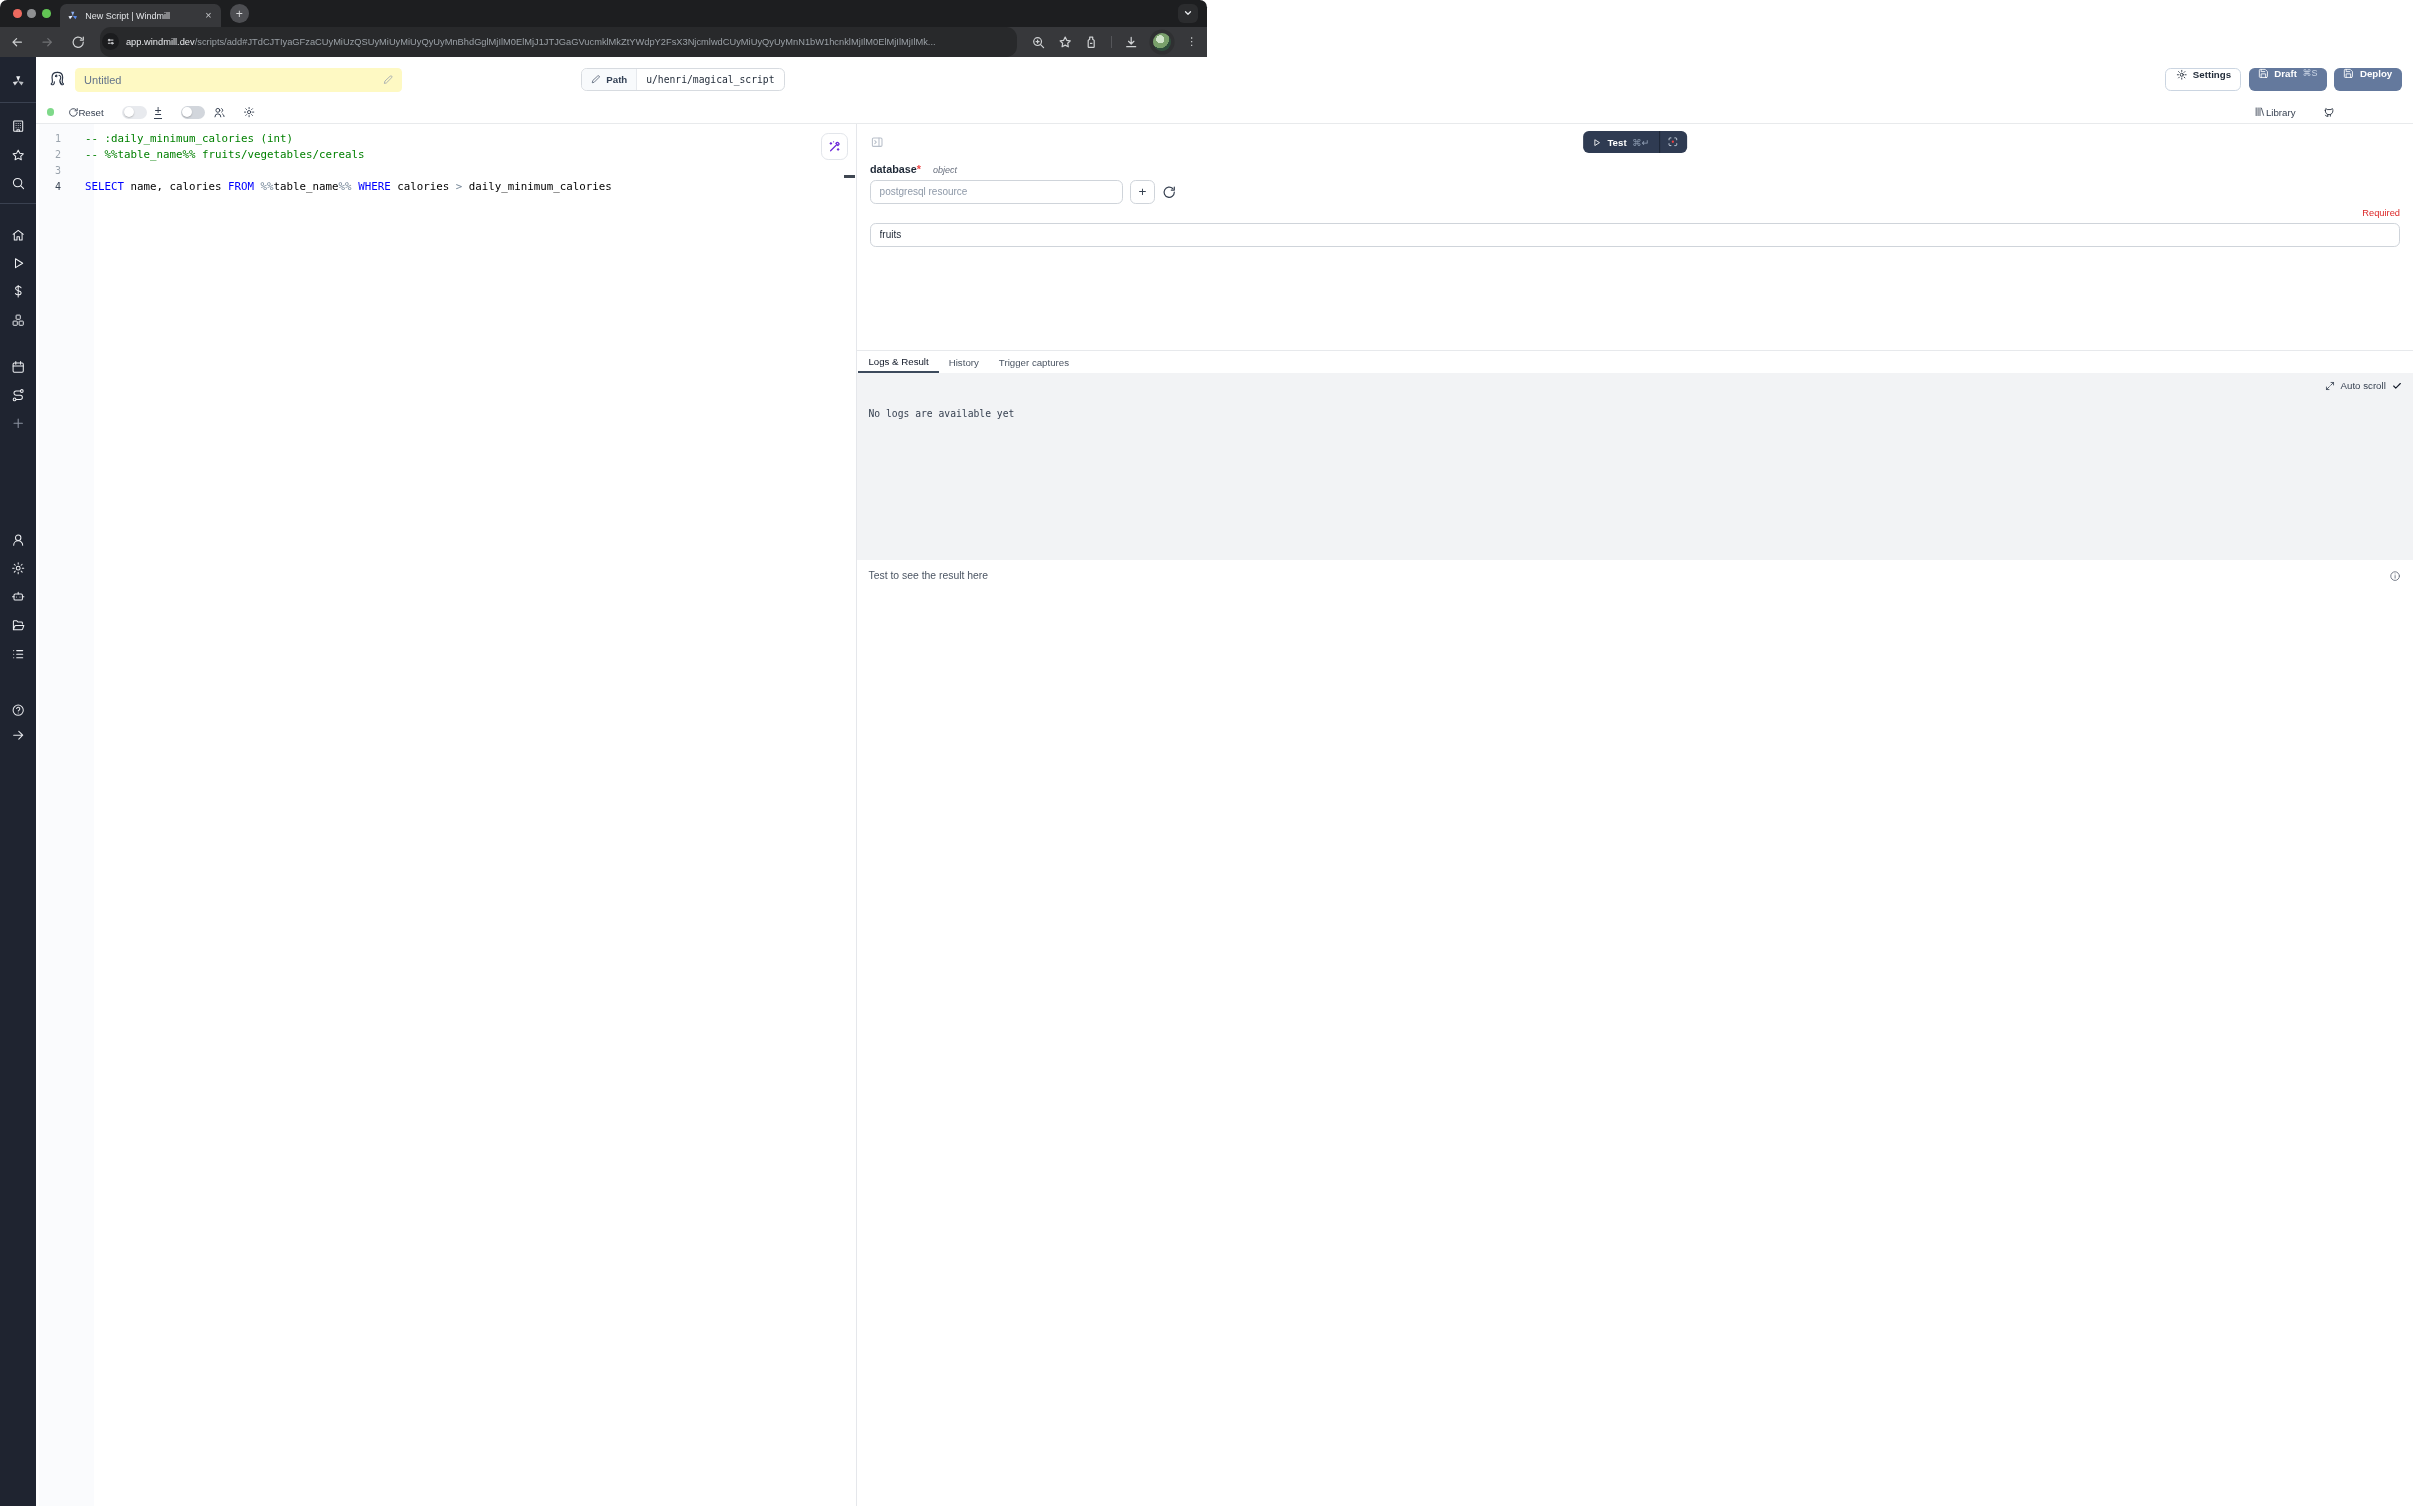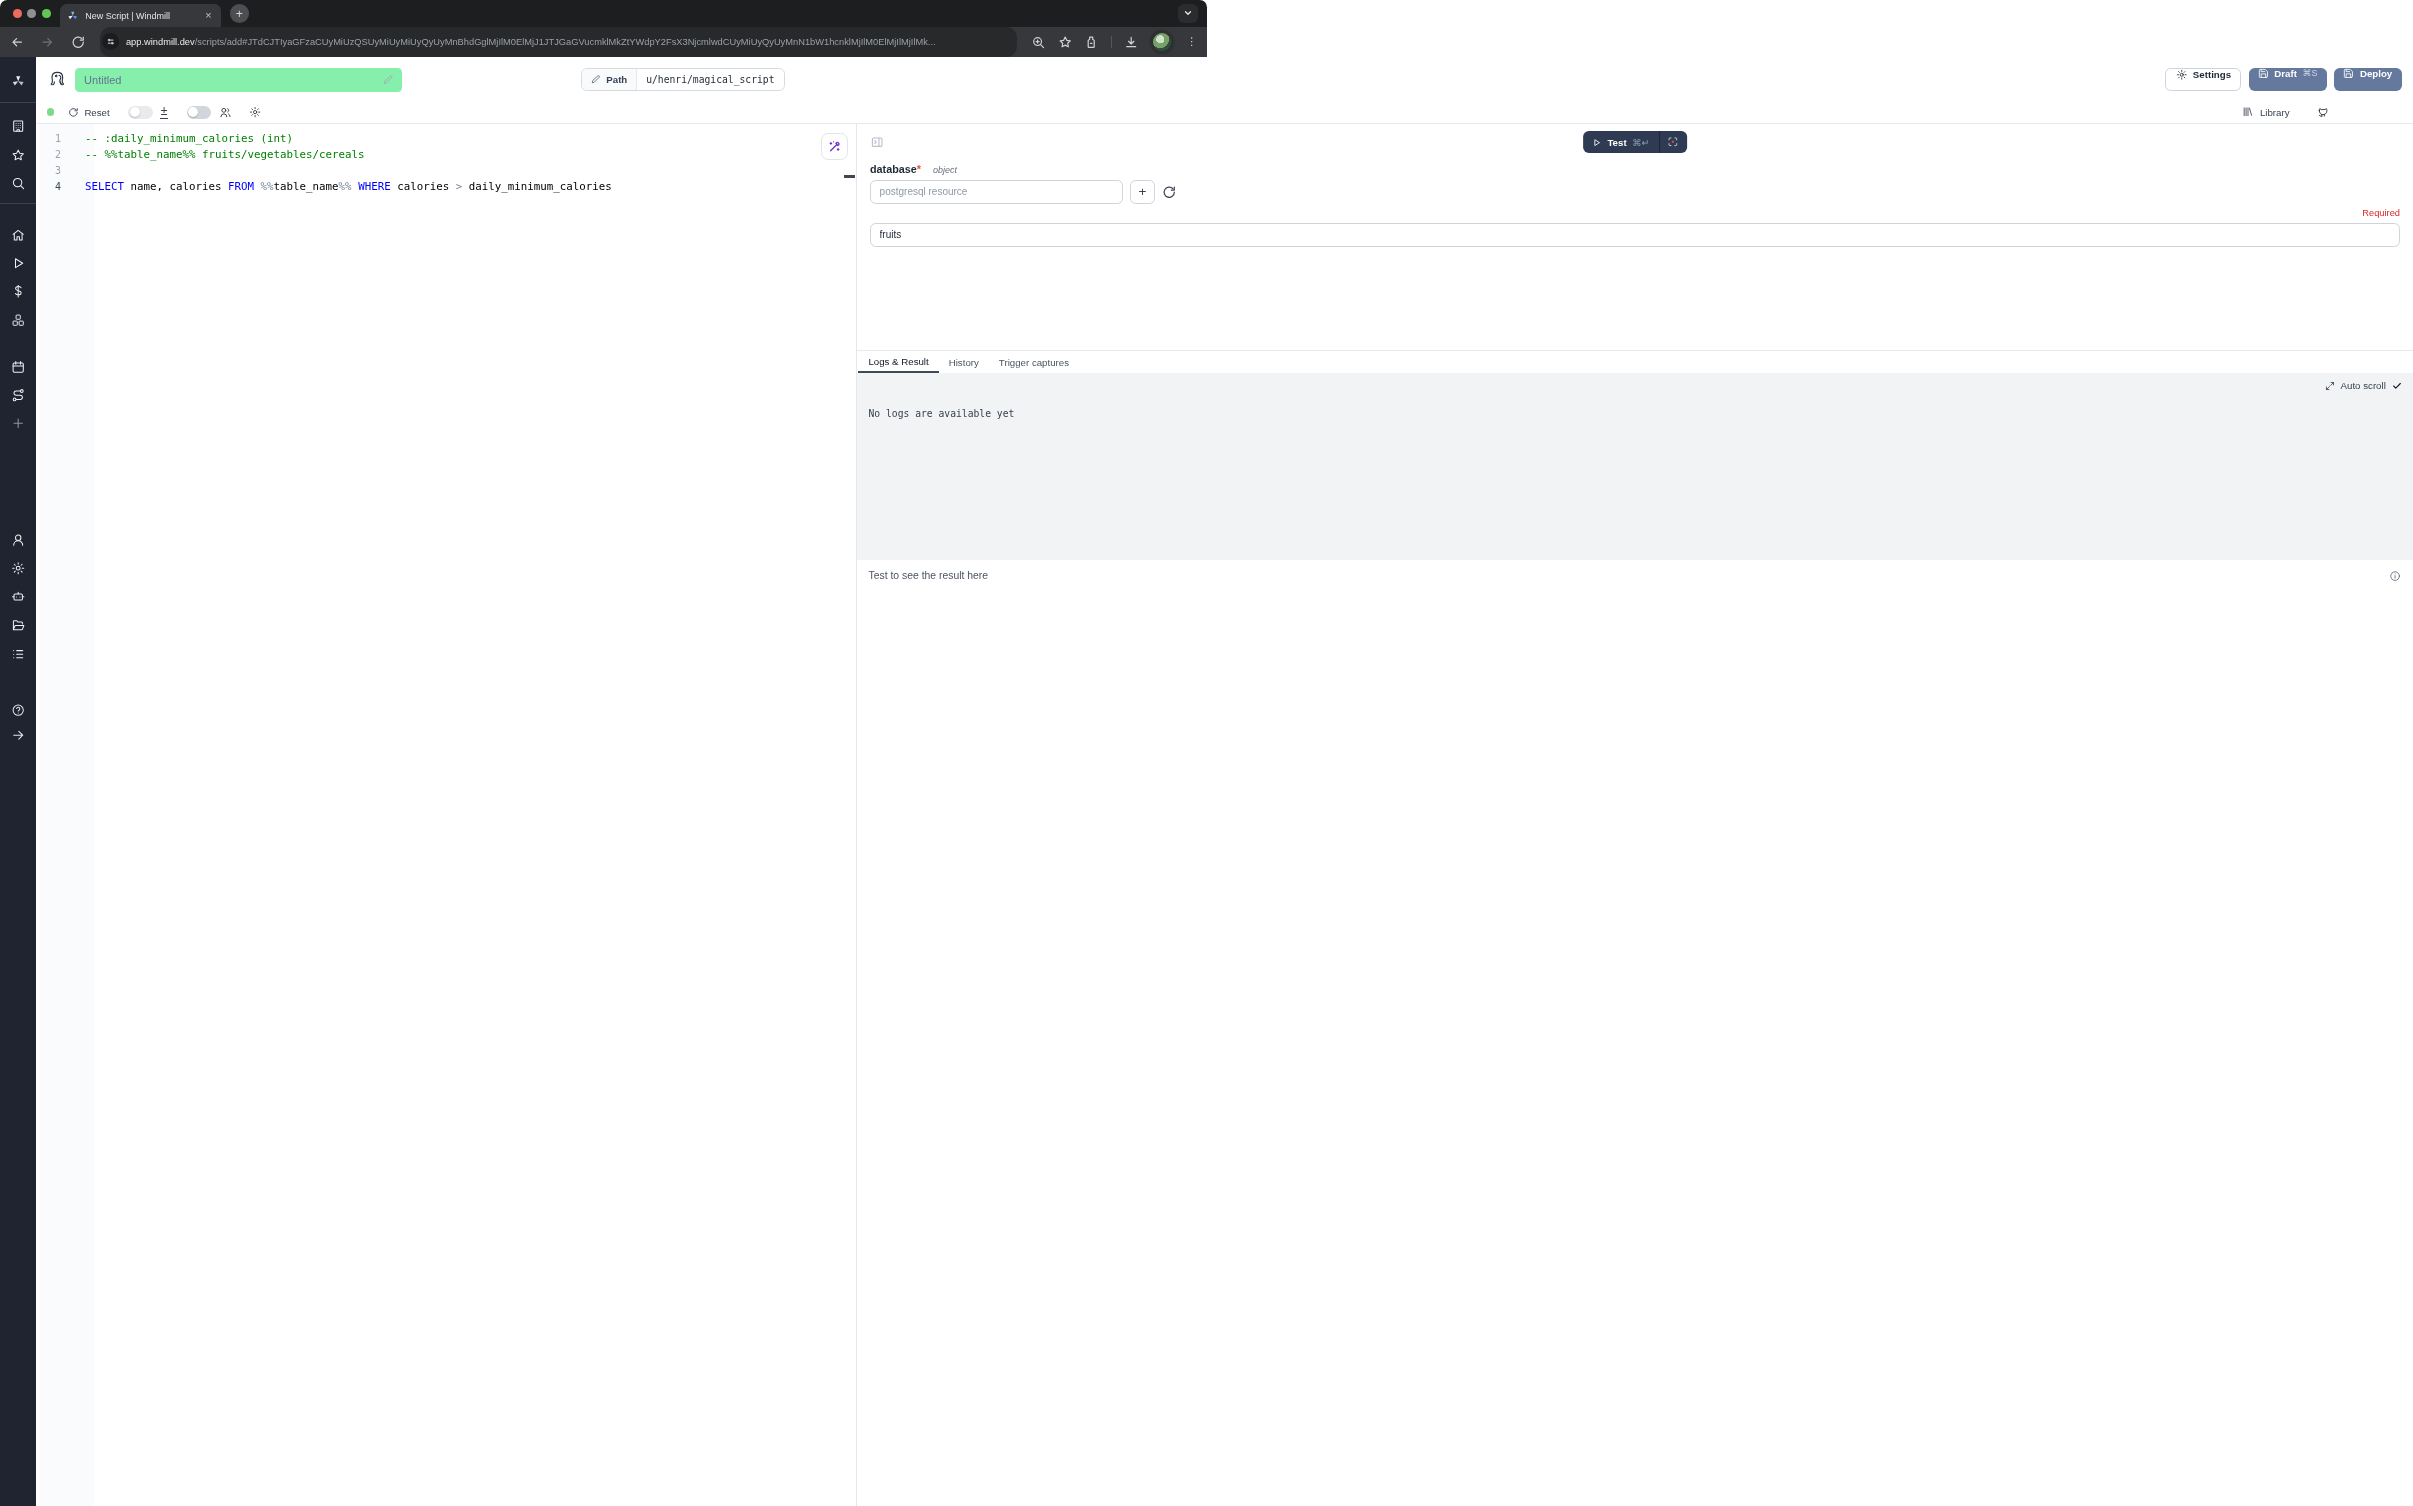--- a/index.html
+++ b/index.html
@@ -44,41 +44,41 @@
   
   .sidebar { position:absolute; left:0; top:57px; width:36px; bottom:0;
     background:var(--sidebar-bg,#1f2430); }
   .sb-ic { position:absolute; left:10.8px; width:14.4px; height:14.4px; }
   .sb-div { position:absolute; left:0; width:36px; height:0.7px; background:#3a4150; }
 
   
   .app-header { position:absolute; left:36px; top:57px; right:0; height:45px; background:#fff;
     display:flex; align-items:center; padding:0 11.5px; }
   .pg-icon { width:18.7px; height:18.7px; margin-right:9.3px; flex:none; }
-  .title-field { width:327px; height:24px; background:#86efac; border-radius:4.3px;
+  .title-field { width:327px; height:24px; background:#fef9c3; border-radius:4.3px;
     display:flex; align-items:center; padding:0 8.6px; }
   .title-field input { border:none; outline:none; background:transparent; flex:1;
     font-size:11px; color:#64748b; font-family:inherit; }
   .path-chip { position:absolute; left:545px; top:10.8px; height:23px; display:flex; align-items:stretch;
     border:0.7px solid #d7dbe0; border-radius:5.7px; overflow:hidden; background:#fff; }
   .path-left { background:#f8fafc; display:flex; align-items:center; gap:5.7px; padding:0 8.6px;
     font-size:9.7px; font-weight:600; color:#334155; border-right:0.7px solid #e6e9ed; }
   .path-val { display:flex; align-items:center; padding:0 9.3px; font-size:9.7px; color:#1f2937; }
   .header-actions { margin-left:auto; display:flex; align-items:center; gap:7.2px; }
   .btn { height:23px; border-radius:5.7px; display:flex; gap:5.7px;
     padding:0 9.3px; font-size:9.7px; cursor:default; }
   .btn-ghost { background:#fff; border:0.7px solid #cbd5e1; color:#1f2937; font-weight:600; }
   .btn-blue { background:var(--accent-button,#64799d); color:#fff; font-weight:700; border:none; }
   .btn-blue .shortcut { color:#cbd6e6; font-weight:400; font-size:9px; }
 
   
   .script-toolbar { position:absolute; left:36px; top:101px; right:0; height:23px;
     border-bottom:0.7px solid #e8eaec; display:flex; align-items:center; padding:0 24.4px 0 10.8px; background:#fff; }
   .status-dot { width:7.2px; height:7.2px; border-radius:50%; background:var(--green-status-dot,#7fd98a); margin-right:13.6px; }
-  .tb-item { display:flex; align-items:center; gap:6px; color:#374151; font-size:9.7px; font-weight:500; }
+  .tb-item { display:flex; align-items:center; gap:0; color:#374151; font-size:9.7px; font-weight:500; }
   .toggle { width:24.4px; height:13px; border-radius:6.5px; position:relative; flex:none; }
   .toggle .knob { position:absolute; left:1.4px; top:1.4px; width:10px; height:10px; border-radius:50%;
     background:#fff; box-shadow:0 0.7px 1.4px rgba(0,0,0,.25); }
   .tg-light { background:#e8eaee; } .tg-dark { background:#d2d6dc; }
   .plusminus { font-size:12.2px; color:#374151; border-bottom:1.1px solid #374151; line-height:1.05; padding:0 0.7px; }
   .tb-right { margin-left:auto; display:flex; align-items:center; gap:27px; }
   .vscode-lbl { font-weight:400; color:#111827; font-size:9.7px;margin-top:32px; }
 
   
   .editor { position:absolute; left:36px; top:124px; width:820px; bottom:0; background:#fff; padding-top:6.5px; }

